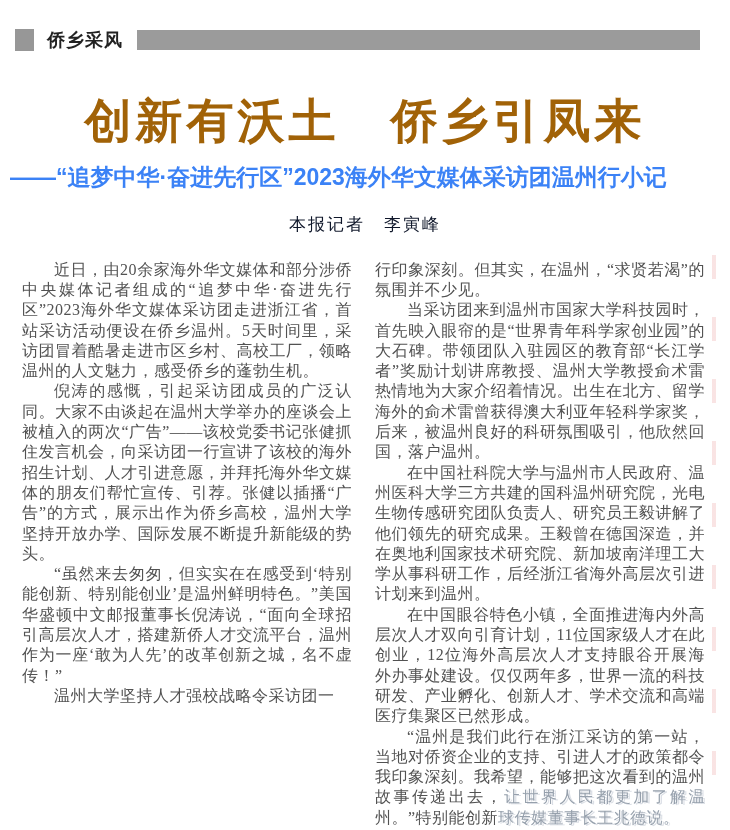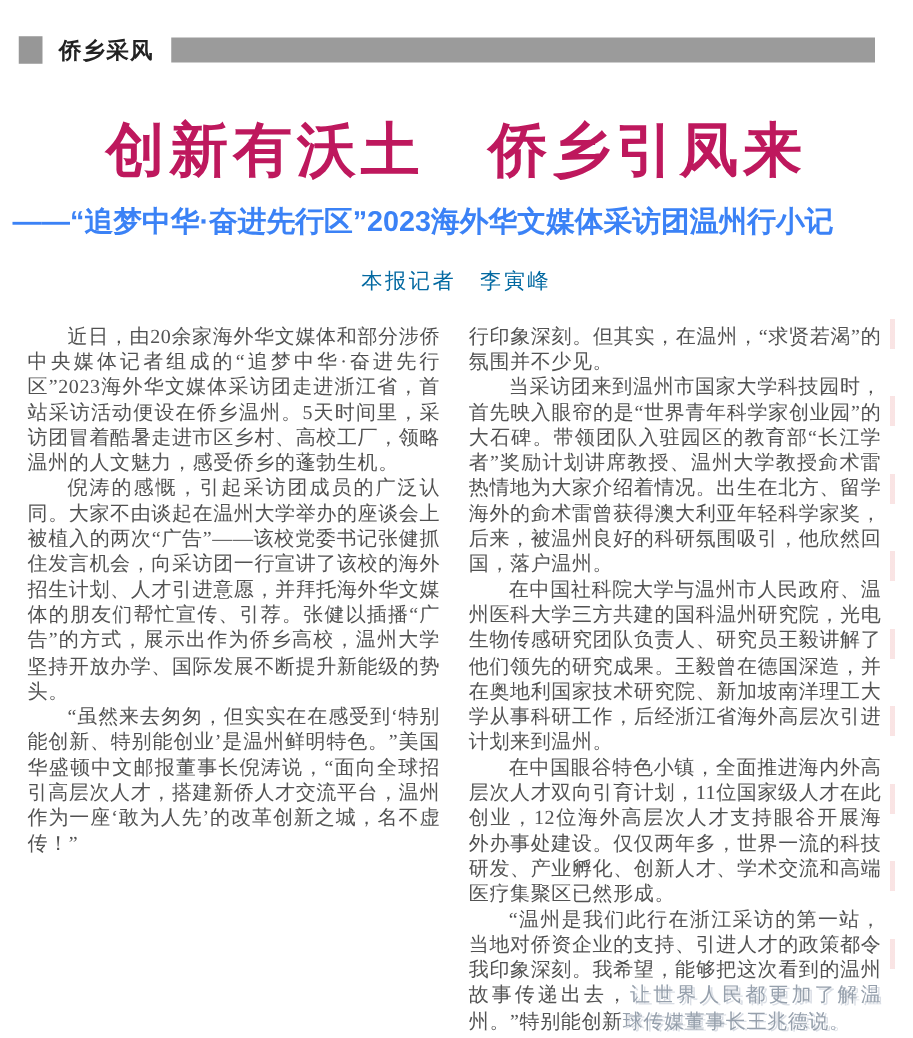--- a/index.html
+++ b/index.html
@@ -50,21 +50,21 @@
     font-family: "Liberation Sans", "DejaVu Sans", sans-serif;
     font-weight: bold;
     font-size: 23px;
     letter-spacing: 0px;
     color: #3b82f6;
   }
   .byline {
     margin-top: 20px;
     text-align: center;
     font-size: 17px;
-    color: #0369a1;
+    color: #0f172a;
     letter-spacing: 2px;
   }
   .bodywrap {
     display: flex;
     gap: 23px;
     margin: 24px 25px 0 22px;
     height: 572px;
     overflow: hidden;
   }
   .col {
@@ -97,31 +97,32 @@
 <body>
 
 <div class="page">
 
   <div class="header">
     <span class="sq" style="background: rgb(151, 151, 151);"></span>
     <span class="hlabel">侨乡采风</span>
     <span class="hbar" style="background: rgb(155, 155, 155);"></span>
   </div>
 
-  <h1 class="title" style="margin: 45px 20px 0px; color: #be185d;">创新有沃土　侨乡引凤来</h1>
+  <h1 class="title" style="margin: 45px 20px 0px; color: #a16207;">创新有沃土　侨乡引凤来</h1>
 
   <h2 class="subtitle" style="margin:14px 10px 0 10px;">——“追梦中华·奋进先行区”2023海外华文媒体采访团温州行小记</h2>
 
   <div class="byline">本报记者　李寅峰</div>
 
   <div class="bodywrap">
     <div class="col" id="col-0">
         <p class="indent"><span>近日，由20余家海外华文媒体和部分涉侨中央媒体记者组成的“追梦中华·奋进先行区”2023海外华文媒体采访团走进浙江省，首站采访活动便设在侨乡温州。5天时间里，采访团冒着酷暑走进市区乡村、高校工厂，领略温州的人文魅力，感受侨乡的蓬勃生机。</span></p>
         <p class="indent"><span>倪涛的感慨，引起采访团成员的广泛认同。大家不由谈起在温州大学举办的座谈会上被植入的两次“广告”——该校党委书记张健抓住发言机会，向采访团一行宣讲了该校的海外招生计划、人才引进意愿，并拜托海外华文媒体的朋友们帮忙宣传、引荐。张健以插播“广告”的方式，展示出作为侨乡高校，温州大学坚持开放办学、国际发展不断提升新能级的势头。</span></p>
         <p class="indent"><span>“虽然来去匆匆，但实实在在感受到‘特别能创新、特别能创业’是温州鲜明特色。”美国华盛顿中文邮报董事长倪涛说，“面向全球招引高层次人才，搭建新侨人才交流平台，温州作为一座‘敢为人先’的改革创新之城，名不虚传！”</span></p>
+        <p class="indent"><span>温州大学坚持人才强校战略令采访团一</span></p>
       </div>
     <div class="col" id="col-1">
         <p class=""><span>行印象深刻。但其实，在温州，“求贤若渴”的氛围并不少见。</span></p>
         <p class="indent"><span>当采访团来到温州市国家大学科技园时，首先映入眼帘的是“世界青年科学家创业园”的大石碑。带领团队入驻园区的教育部“长江学者”奖励计划讲席教授、温州大学教授侴术雷热情地为大家介绍着情况。出生在北方、留学海外的侴术雷曾获得澳大利亚年轻科学家奖，后来，被温州良好的科研氛围吸引，他欣然回国，落户温州。</span></p>
         <p class="indent"><span>在中国社科院大学与温州市人民政府、温州医科大学三方共建的国科温州研究院，光电生物传感研究团队负责人、研究员王毅讲解了他们领先的研究成果。王毅曾在德国深造，并在奥地利国家技术研究院、新加坡南洋理工大学从事科研工作，后经浙江省海外高层次引进计划来到温州。</span></p>
         <p class="indent"><span>在中国眼谷特色小镇，全面推进海内外高层次人才双向引育计划，11位国家级人才在此创业，12位海外高层次人才支持眼谷开展海外办事处建设。仅仅两年多，世界一流的科技研发、产业孵化、创新人才、学术交流和高端医疗集聚区已然形成。</span></p>
         <p class="indent"><span>“温州是我们此行在浙江采访的第一站，当地对侨资企业的支持、引进人才的政策都令我印象深刻。我希望，能够把这次看到的温州故事传递出去，</span><span class="ghost">让世界人民都更加了解温</span><span>州。”特别能创新</span><span class="ghost">球传媒董事长王兆德说。</span></p>
       </div>
   </div>
 

